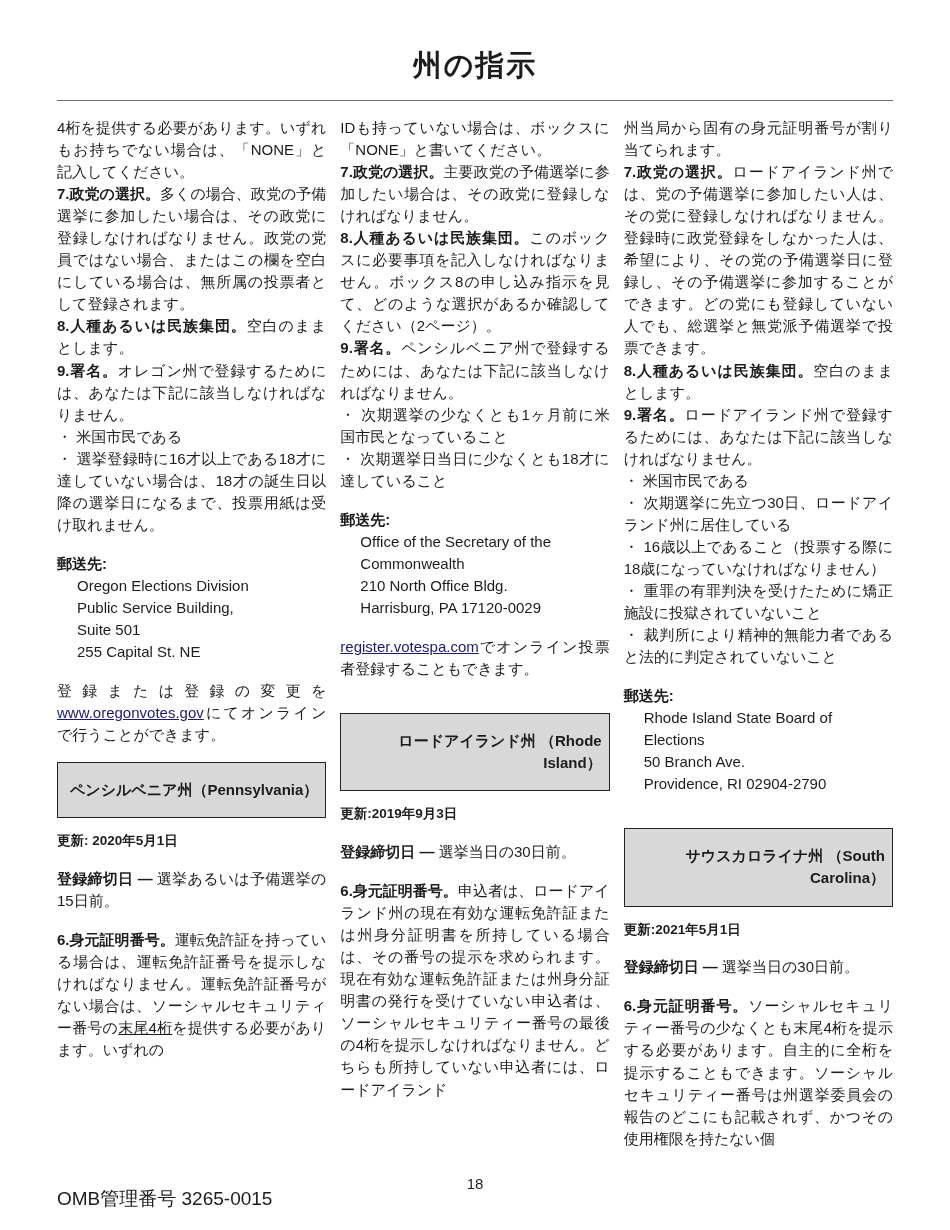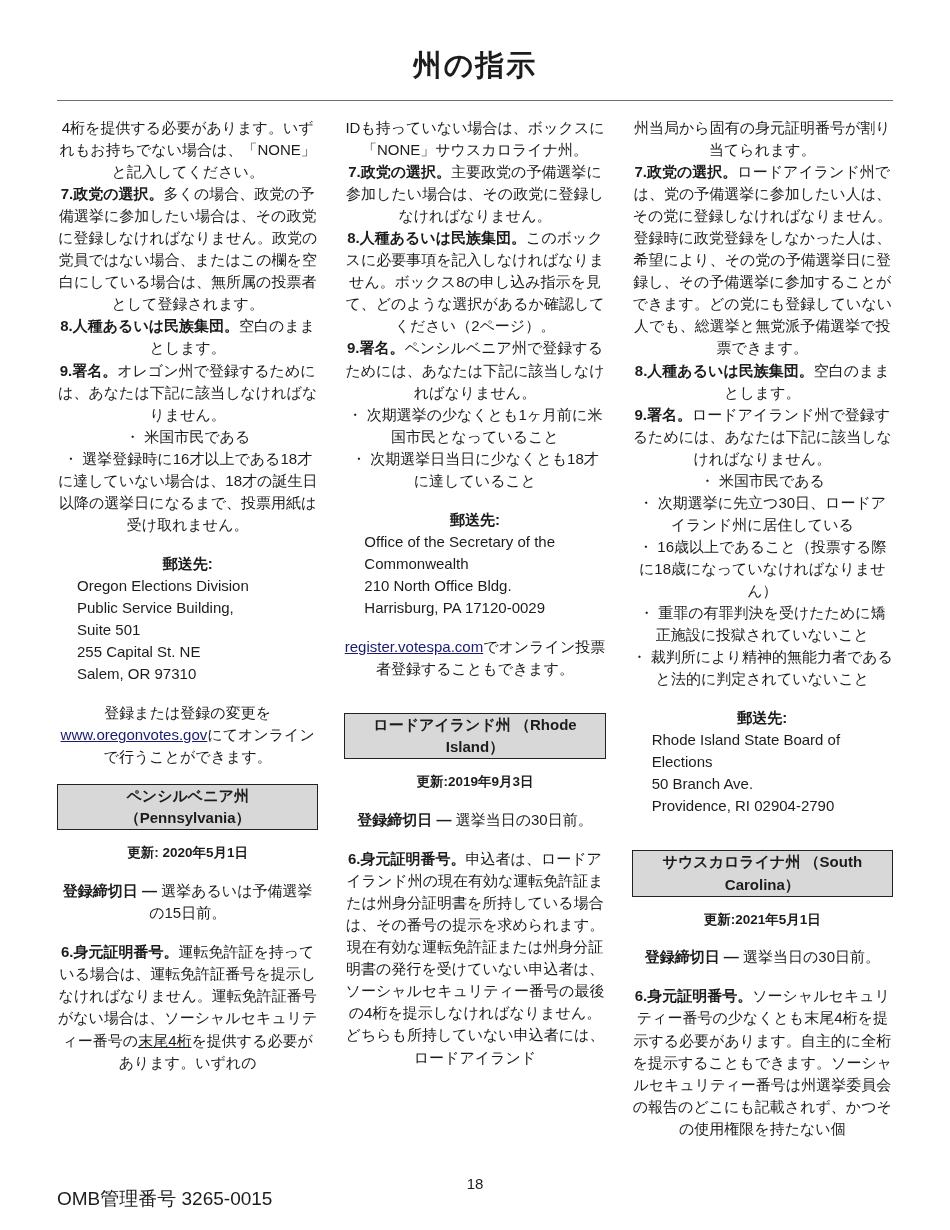--- a/index.html
+++ b/index.html
@@ -20,37 +20,37 @@
     font-size: 29px;
     font-weight: bold;
     letter-spacing: 2px;
     margin: 6px 0 14px 0;
   }
   .divider {
     border: none;
     border-top: 1.5px solid #6e6e6e;
     margin: 0 0 16px 0;
   }
-  .columns { display: flex; gap: 26px; }
+  .columns { display: flex; gap: 14px; }
   .col { flex: 1 1 0; font-size: 15px; line-height: 1.47; text-align: justify; }
-  .col p { margin: 0; text-align: center; }
+  .col p { margin: 0; }
   .spacer { height: 17px; }
   .b { font-weight: bold; }
   .u { text-decoration: underline; }
   a.link { color: var(--link-color, #1a1a6e); text-decoration: underline; cursor: pointer; }
   .bullet-marker { display:inline; }
   .address { padding-left: 20px; text-align: left; }
   .state-header {
     border: 1.6px solid #222222;
     background: var(--header-bg, #d8d8d8);
     font-weight: bold;
-    padding: 0 7px;
+    padding: 16px 7px;
     margin: 16px 0 13px 0;
     font-size: 15px;
-    text-align: center;
+    text-align: right;
   }
   .update { font-weight: bold; font-size: 13.5px; text-align: left; }
   .footer-omb {
     position: absolute;
     left: 57px;
     bottom: 30px;
     font-size: 19px;
   }
   .page-num {
     position: absolute;
@@ -75,33 +75,32 @@
         <p class="para"><span class="b">9.署名。</span><span>オレゴン州で登録するためには、あなたは下記に該当しなければなりません。</span></p>
         <p class="bullet"><span class="bullet-marker">・ </span><span>米国市民である</span></p>
         <p class="bullet"><span class="bullet-marker">・ </span><span>選挙登録時に16才以上である18才に達していない場合は、18才の誕生日以降の選挙日になるまで、投票用紙は受け取れません。</span></p>
         <div class="spacer"></div>
         <p class="para"><span class="b">郵送先:</span></p>
         <div class="address">
           <div>Oregon Elections Division</div>
           <div>Public Service Building,</div>
           <div>Suite 501</div>
           <div>255 Capital St. NE</div>
-          <div>Salem, OR 97310</div>
         </div>
         <div class="spacer"></div>
         <p class="para"><span>登録または登録の変更を</span><a class="link" href="#">www.oregonvotes.gov</a><span>にてオンラインで行うことができます。</span></p>
         <div class="state-header">ペンシルベニア州（Pennsylvania）</div>
         <p class="update"><span class="b">更新: 2020年5月1日</span></p>
         <div class="spacer"></div>
         <p class="para"><span class="b">登録締切日 — </span><span>選挙あるいは予備選挙の15日前。</span></p>
         <div class="spacer"></div>
         <p class="para"><span class="b">6.身元証明番号。</span><span>運転免許証を持っている場合は、運転免許証番号を提示しなければなりません。運転免許証番号がない場合は、ソーシャルセキュリティー番号の</span><span class="u">末尾4桁</span><span>を提供する必要があります。いずれの</span></p>
       </div>
       <div class="col">
-        <p class="para"><span>IDも持っていない場合は、ボックスに「NONE」サウスカロライナ州。</span></p>
+        <p class="para"><span>IDも持っていない場合は、ボックスに「NONE」と書いてください。</span></p>
         <p class="para"><span class="b">7.政党の選択。</span><span>主要政党の予備選挙に参加したい場合は、その政党に登録しなければなりません。</span></p>
         <p class="para"><span class="b">8.人種あるいは民族集団。</span><span>このボックスに必要事項を記入しなければなりません。ボックス8の申し込み指示を見て、どのような選択があるか確認してください（2ページ）。</span></p>
         <p class="para"><span class="b">9.署名。</span><span>ペンシルベニア州で登録するためには、あなたは下記に該当しなければなりません。</span></p>
         <p class="bullet"><span class="bullet-marker">・ </span><span>次期選挙の少なくとも1ヶ月前に米国市民となっていること</span></p>
         <p class="bullet"><span class="bullet-marker">・ </span><span>次期選挙日当日に少なくとも18才に達していること</span></p>
         <div class="spacer"></div>
         <p class="para"><span class="b">郵送先:</span></p>
         <div class="address">
           <div>Office of the Secretary of the Commonwealth</div>
           <div>210 North Office Bldg.</div>

